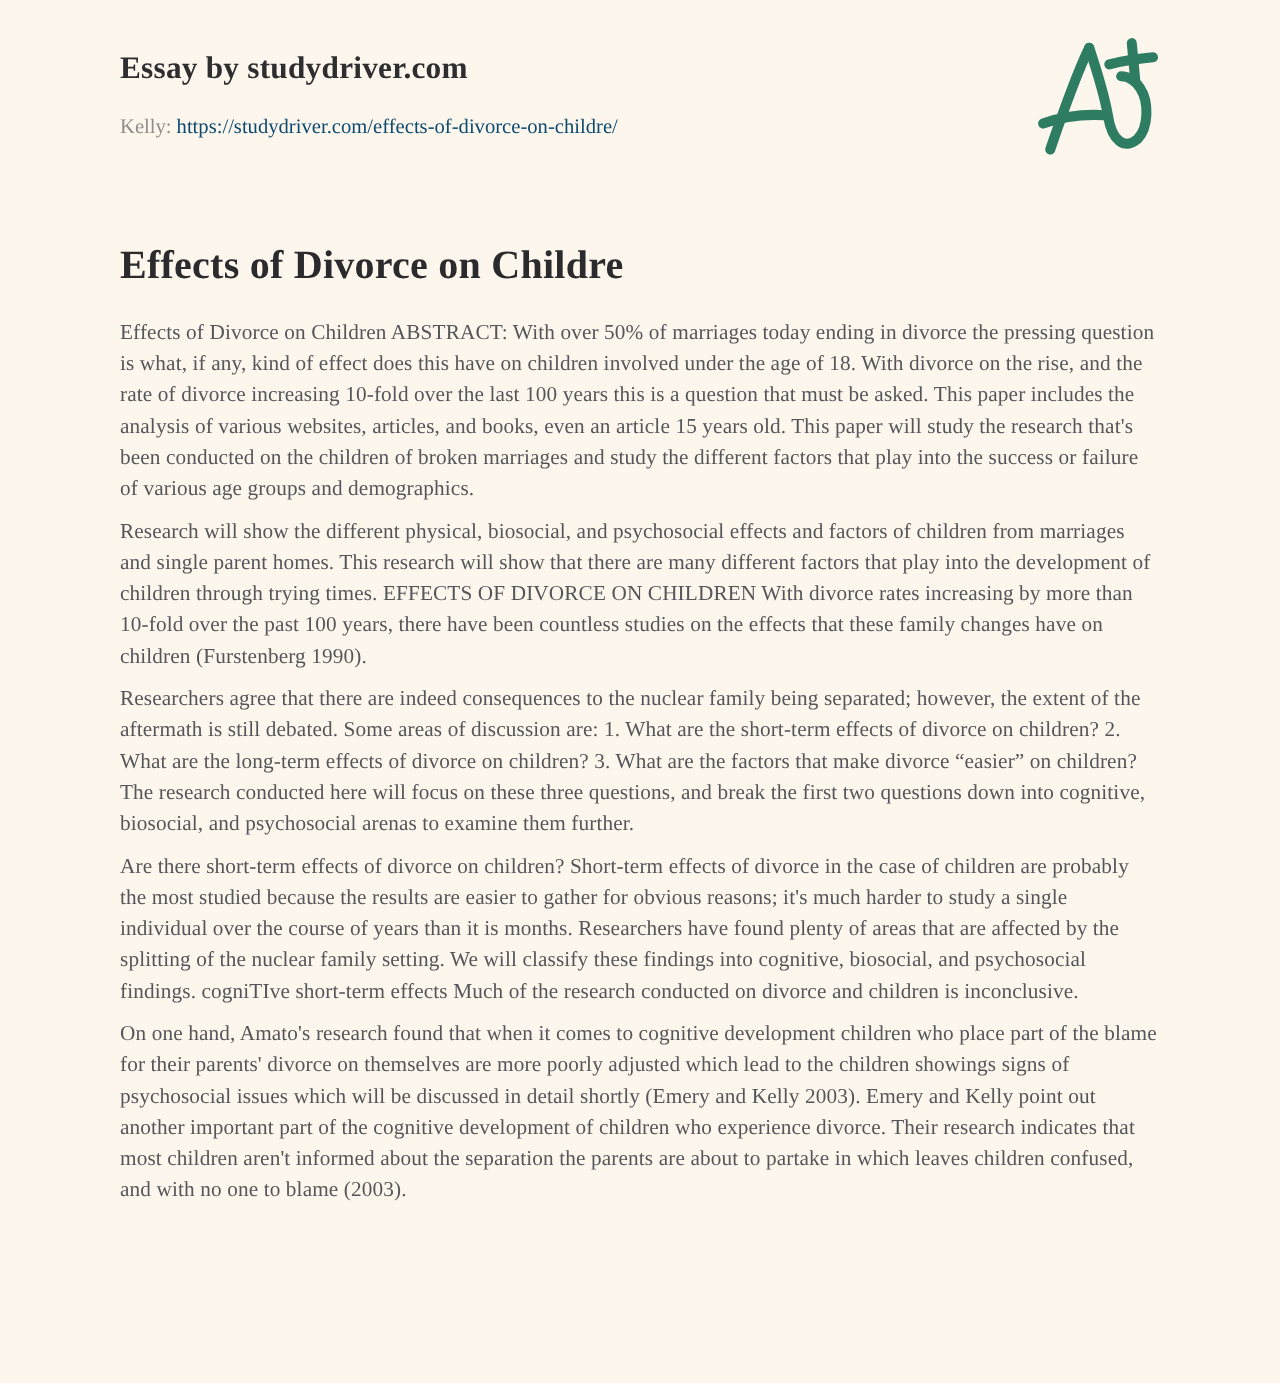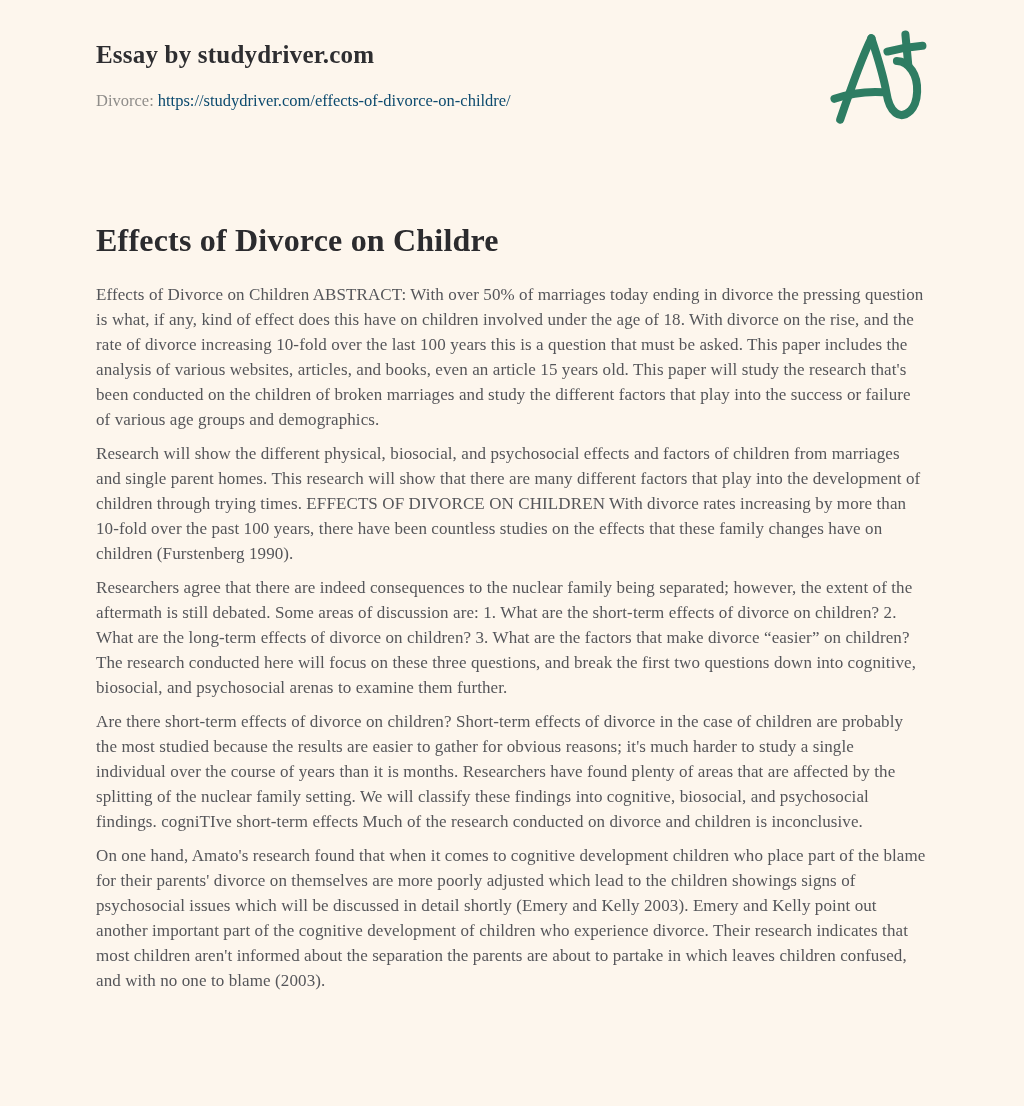--- a/index.html
+++ b/index.html
@@ -43,21 +43,21 @@
     margin-left: 4px;
   }
   .logo {
     width: 108px;
     height: 104px;
     margin-top: -10px;
     margin-right: -4px;
     flex: 0 0 auto;
   }
   .essay-title {
-    margin-top: 92px;
+    margin-top: 63px;
     font-size: 32px;
     font-weight: 700;
     color: #2b2b2e;
     letter-spacing: 0.2px;
   }
   .essay-body {
     margin-top: 23px;
   }
   .essay-body p {
     font-size: 17px;
@@ -69,21 +69,21 @@
 </style>
 </head>
 <body>
 
 <div class="page">
 
   <div class="header-row">
     <div class="header-text">
       <div class="site-title">Essay by studydriver.com</div>
       <div class="source-line">
-        <span>Divorce:</span><a href="#">https://studydriver.com/effects-of-divorce-on-childre/</a>
+        <span>Kelly:</span><a href="#">https://studydriver.com/effects-of-divorce-on-childre/</a>
       </div>
     </div>
 
     <svg class="logo" viewBox="0 0 110 110" fill="none" stroke="#2e7d63" stroke-width="8.5" stroke-linecap="round">
       <path d="M15 99 C27 64 38 33 48 13"></path>
       <path d="M9 77 C26 71 45 69 61 70"></path>
       <path d="M48 13 C55 34 61 54 64 71 C67 91 78 100 89 90 C98 81 99 59 91 47 C87 41 81 37 75 37"></path>
       <path d="M84 9 C85 20 86 30 87 41"></path>
       <path d="M65 27 C77 24 90 22 102 21"></path>
     </svg>

